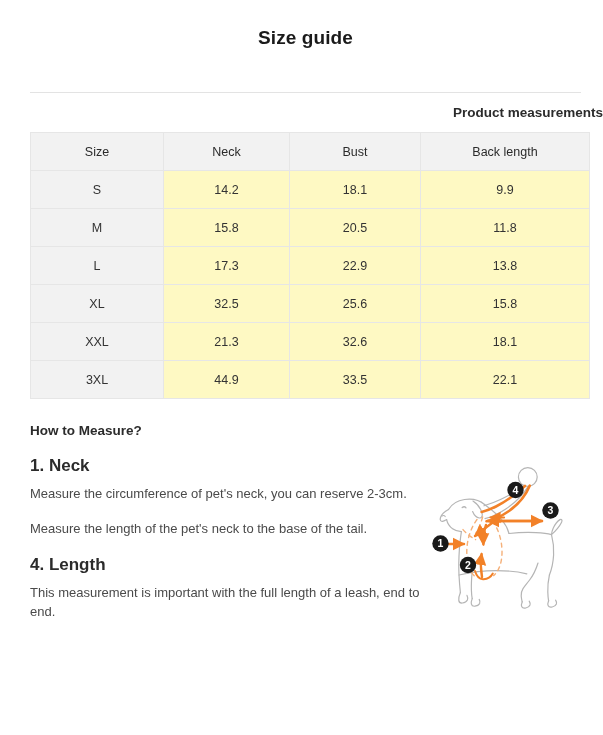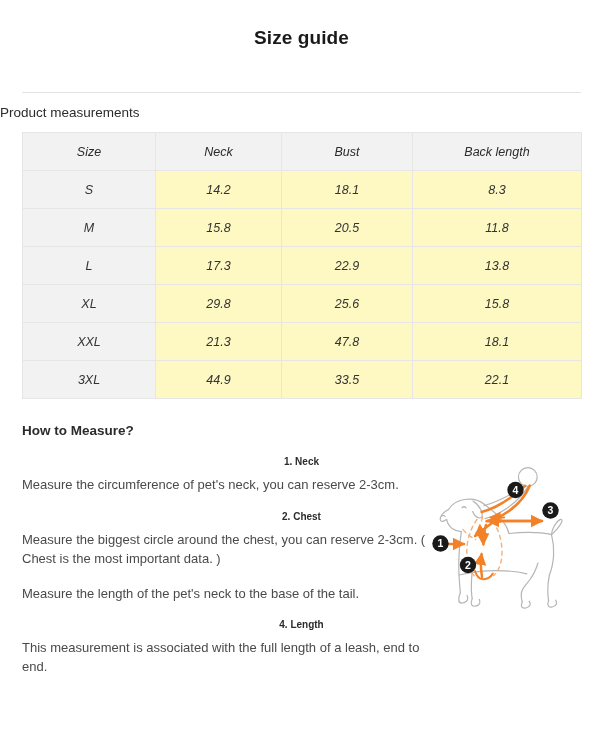--- a/index.html
+++ b/index.html
@@ -6,56 +6,55 @@
   html, body { margin: 0; padding: 0; }
   body {
     width: 603px;
     height: 735px;
     background: #ffffff;
     font-family: "Liberation Sans", sans-serif;
     color: #2b2b2b;
     overflow: hidden;
   }
 
-  .page { position: relative; width: 603px; height: 561px; }
+  .page { position: relative; width: 603px; height: 561px; padding-left: 8px; }
 
   
   .title {
     text-align: center;
     font-size: 19px;
     font-weight: bold;
     color: #1a1a1a;
     padding-top: 27px;
     letter-spacing: .1px;
   }
 
   
   .divider {
     margin: 43px 22px 0 22px;
     height: 1px;
     background: #e3e3e3;
   }
 
   
   .subhead {
-    text-align: left;
+    text-align: right;
     font-size: 13.5px;
-    font-weight: normal;
+    font-weight: bold;
     color: #2b2b2b;
     margin-top: 12px;
   }
 
   
   .table-wrap { margin: 12px 22px 0 22px; }
   table.size-table {
     width: 100%;
     border-collapse: collapse;
     table-layout: fixed;
     font-size: 12.5px;
-    font-style: italic;
   }
   table.size-table th,
   table.size-table td {
     border: 1px solid #e6e6e6;
     height: 38px;
     text-align: center;
     vertical-align: middle;
     font-weight: normal;
     color: #333333;
     padding: 0;
@@ -77,25 +76,24 @@
   
   .howto { margin: 24px 22px 0 22px; position: relative; }
   .howto-title {
     font-size: 13.5px;
     font-weight: bold;
     color: #2b2b2b;
     margin-bottom: 18px;
   }
   .step { margin-bottom: 16px; }
   .step-title {
-    font-size: 10px;
+    font-size: 17px;
     font-weight: bold;
     color: #2b2b2b;
     margin-bottom: 9px;
-    text-align: center;
   }
   .step-body {
     font-size: 13px;
     line-height: 1.45;
     color: #4a4a4a;
     max-width: 404px;
   }
   .step.wide .step-body { max-width: 404px; }
 
   
@@ -134,76 +132,72 @@
           <th>Neck</th>
           <th>Bust</th>
           <th>Back length</th>
         </tr>
       </thead>
       <tbody>
         <tr>
           <td class="size-cell">S</td>
           <td>14.2</td>
           <td>18.1</td>
-          <td>8.3</td>
+          <td>9.9</td>
         </tr>
         <tr>
           <td class="size-cell">M</td>
           <td>15.8</td>
           <td>20.5</td>
           <td>11.8</td>
         </tr>
         <tr>
           <td class="size-cell">L</td>
           <td>17.3</td>
           <td>22.9</td>
           <td>13.8</td>
         </tr>
         <tr>
           <td class="size-cell">XL</td>
-          <td>29.8</td>
+          <td>32.5</td>
           <td>25.6</td>
           <td>15.8</td>
         </tr>
         <tr>
           <td class="size-cell">XXL</td>
           <td>21.3</td>
-          <td>47.8</td>
+          <td>32.6</td>
           <td>18.1</td>
         </tr>
         <tr>
           <td class="size-cell">3XL</td>
           <td>44.9</td>
           <td>33.5</td>
           <td>22.1</td>
         </tr>
       </tbody>
     </table>
   </div>
 
   <div class="howto">
     <div class="howto-title">How to Measure?</div>
 
     <div class="step">
       <div class="step-title">1. Neck</div>
       <div class="step-body">Measure the circumference of pet's neck, you can reserve 2-3cm.</div>
     </div>
 
-    <div class="step wide">
-      <div class="step-title">2. Chest</div>
-      <div class="step-body">Measure the biggest circle around the chest, you can reserve 2-3cm. ( Chest is the most important data. )</div>
-    </div>
 
     <div class="step">
       <div class="step-body">Measure the length of the pet's neck to the base of the tail.</div>
     </div>
 
     <div class="step">
       <div class="step-title">4. Length</div>
-      <div class="step-body">This measurement is associated with the full length of a leash, end to end.</div>
+      <div class="step-body">This measurement is important with the full length of a leash, end to end.</div>
     </div>
 
     <div class="diagram">
       <svg width="155" height="165" viewBox="0 0 155 165" xmlns="http://www.w3.org/2000/svg">
         <defs>
           <marker id="ah" markerWidth="6" markerHeight="6" refX="4.6" refY="3" orient="auto">
             <path d="M0,0.4 L5.2,3 L0,5.6 Z" fill="#F28128"></path>
           </marker>
         </defs>
 

